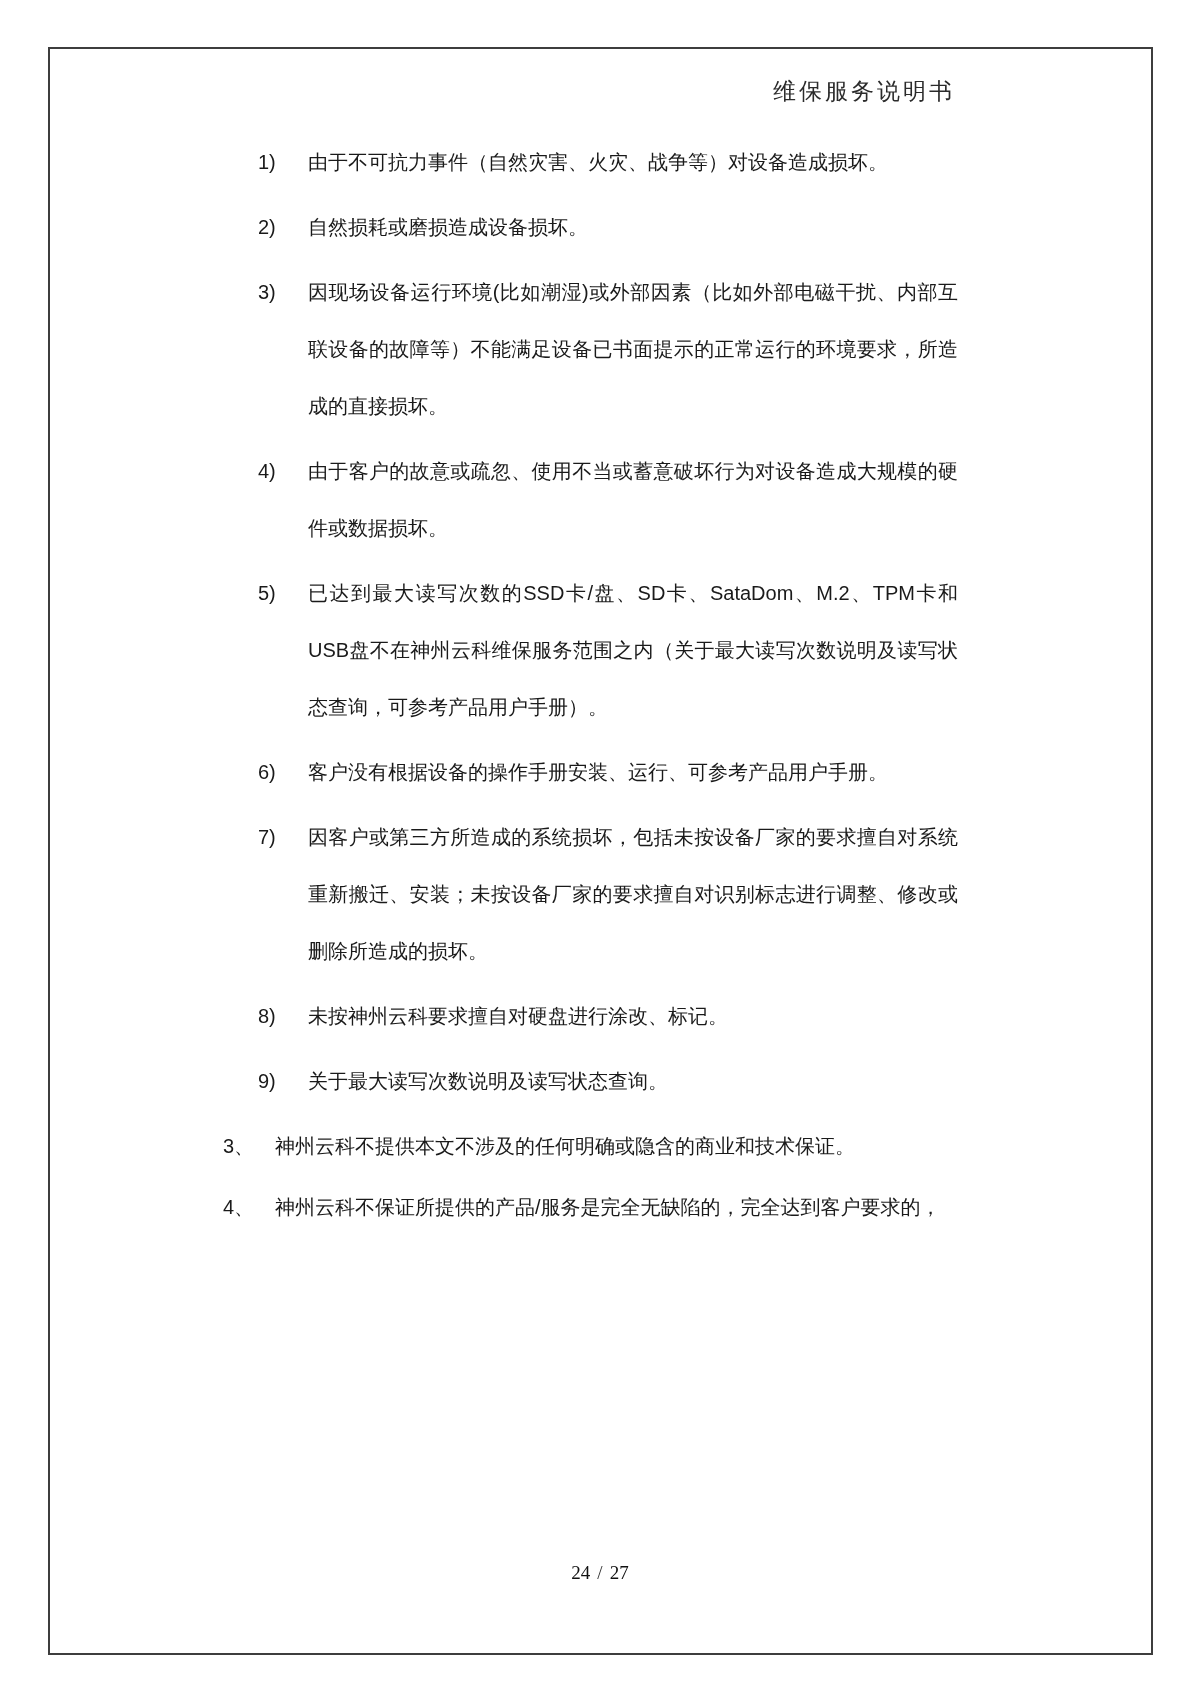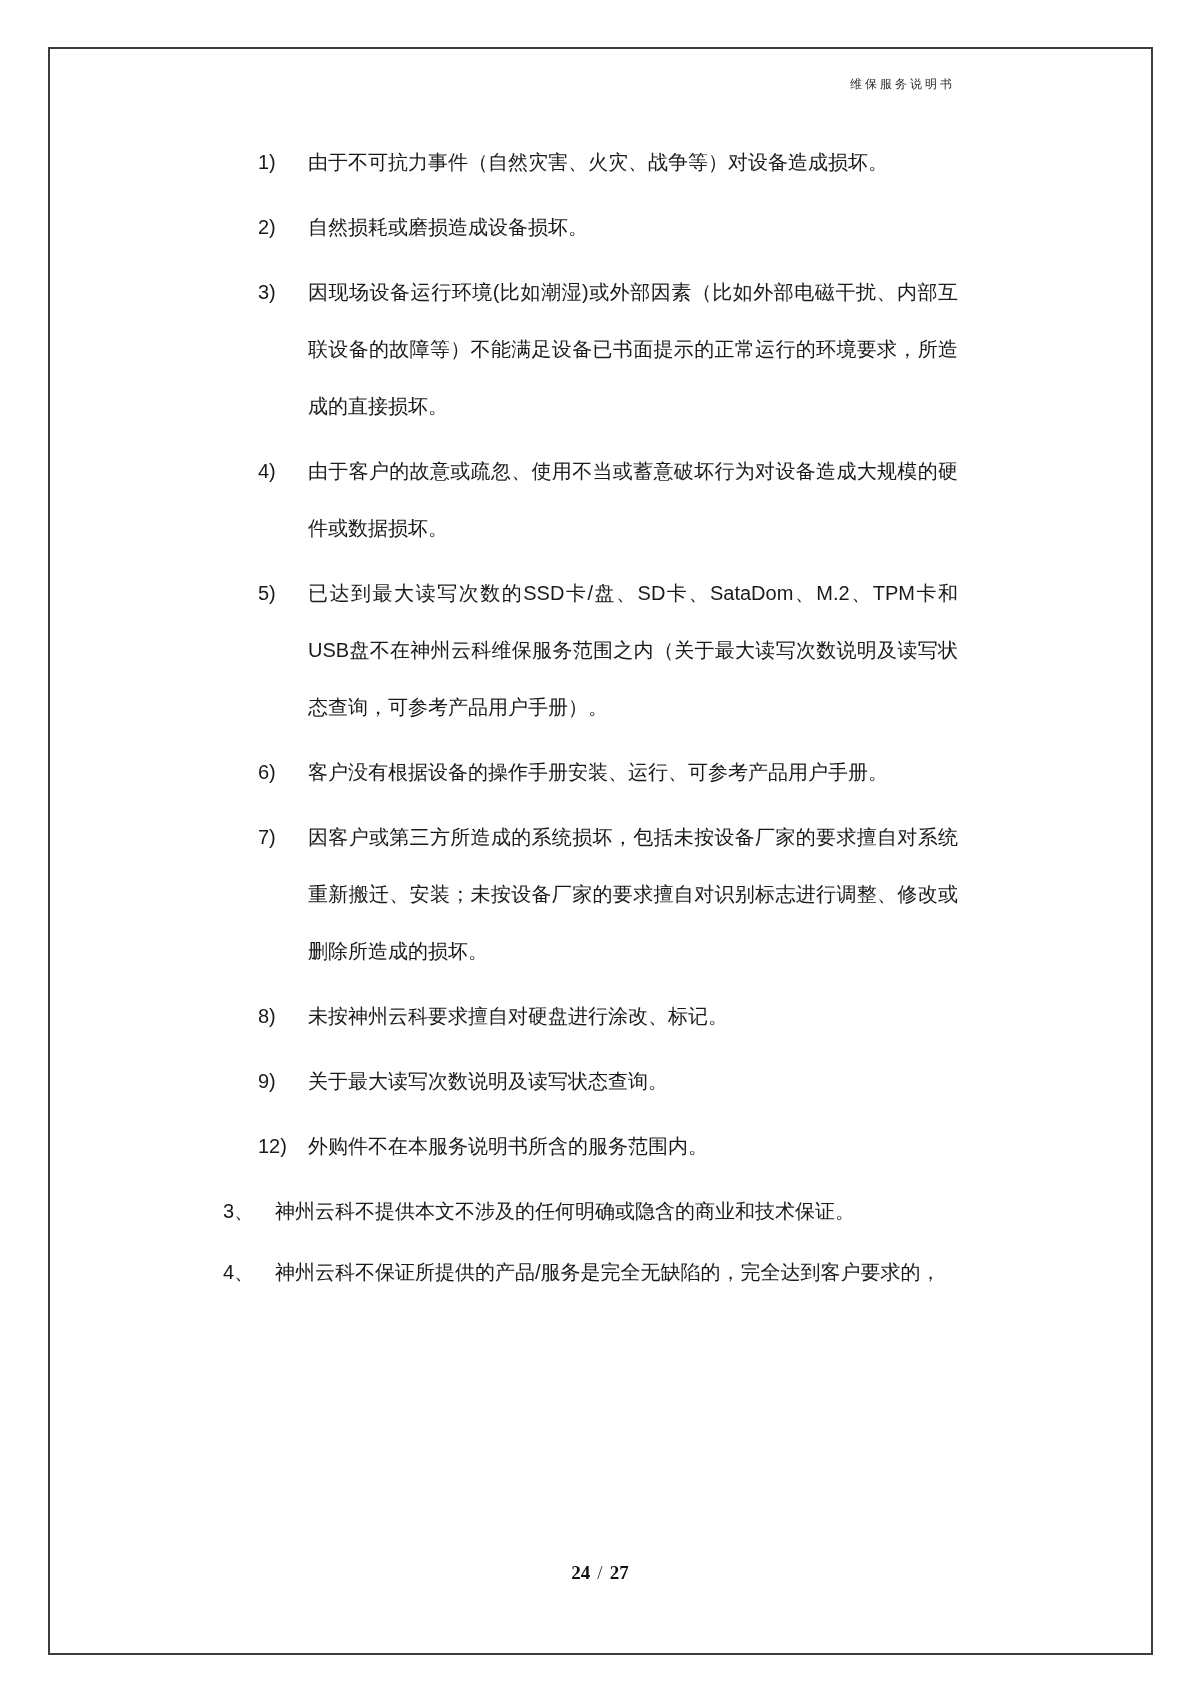--- a/index.html
+++ b/index.html
@@ -22,21 +22,21 @@
     top: 47px;
     right: 47px;
     bottom: 43px;
     border: 2px solid #3d3d3d;
   }
   .header {
     position: absolute;
     top: 76px;
     right: 245px;
     font-family: "Liberation Serif", "DejaVu Serif", serif;
-    font-size: 12px;
+    font-size: 23px;
     letter-spacing: 3px;
     color: #2b2b2b;
   }
   .content {
     position: absolute;
     left: 258px;
     top: 134px;
     width: 700px;
   }
   .list-item {
@@ -71,21 +71,21 @@
   .footer {
     position: absolute;
     top: 1562px;
     left: 0;
     width: 100%;
     text-align: center;
     font-family: "Liberation Serif", "DejaVu Serif", serif;
     font-size: 19px;
     color: #111111;
   }
-  .footer .pg-num { font-weight: bold; }
+  .footer .pg-num { font-weight: normal; }
   .footer .pg-sep { font-weight: normal; margin: 0 7px; color: #333333; }
 </style>
 </head>
 <body>
 
 <div class="page">
   <div class="page-border"></div>
 
   <div class="header">
     <span>维保服务说明书</span>
@@ -122,24 +122,20 @@
       <span class="txt">因客户或第三方所造成的系统损坏，包括未按设备厂家的要求擅自对系统重新搬迁、安装；未按设备厂家的要求擅自对识别标志进行调整、修改或删除所造成的损坏。</span>
     </div>
     <div class="list-item">
       <span class="num">8)</span>
       <span class="txt">未按神州云科要求擅自对硬盘进行涂改、标记。</span>
     </div>
     <div class="list-item">
       <span class="num">9)</span>
       <span class="txt">关于最大读写次数说明及读写状态查询。</span>
     </div>
-    <div class="list-item">
-      <span class="num">12)</span>
-      <span class="txt">外购件不在本服务说明书所含的服务范围内。</span>
-    </div>
 
     <div class="main-item">
       <span class="num">3、</span>
       <span class="txt">神州云科不提供本文不涉及的任何明确或隐含的商业和技术保证。</span>
     </div>
     <div class="main-item">
       <span class="num">4、</span>
       <span class="txt">神州云科不保证所提供的产品/服务是完全无缺陷的，完全达到客户要求的，</span>
     </div>
 

